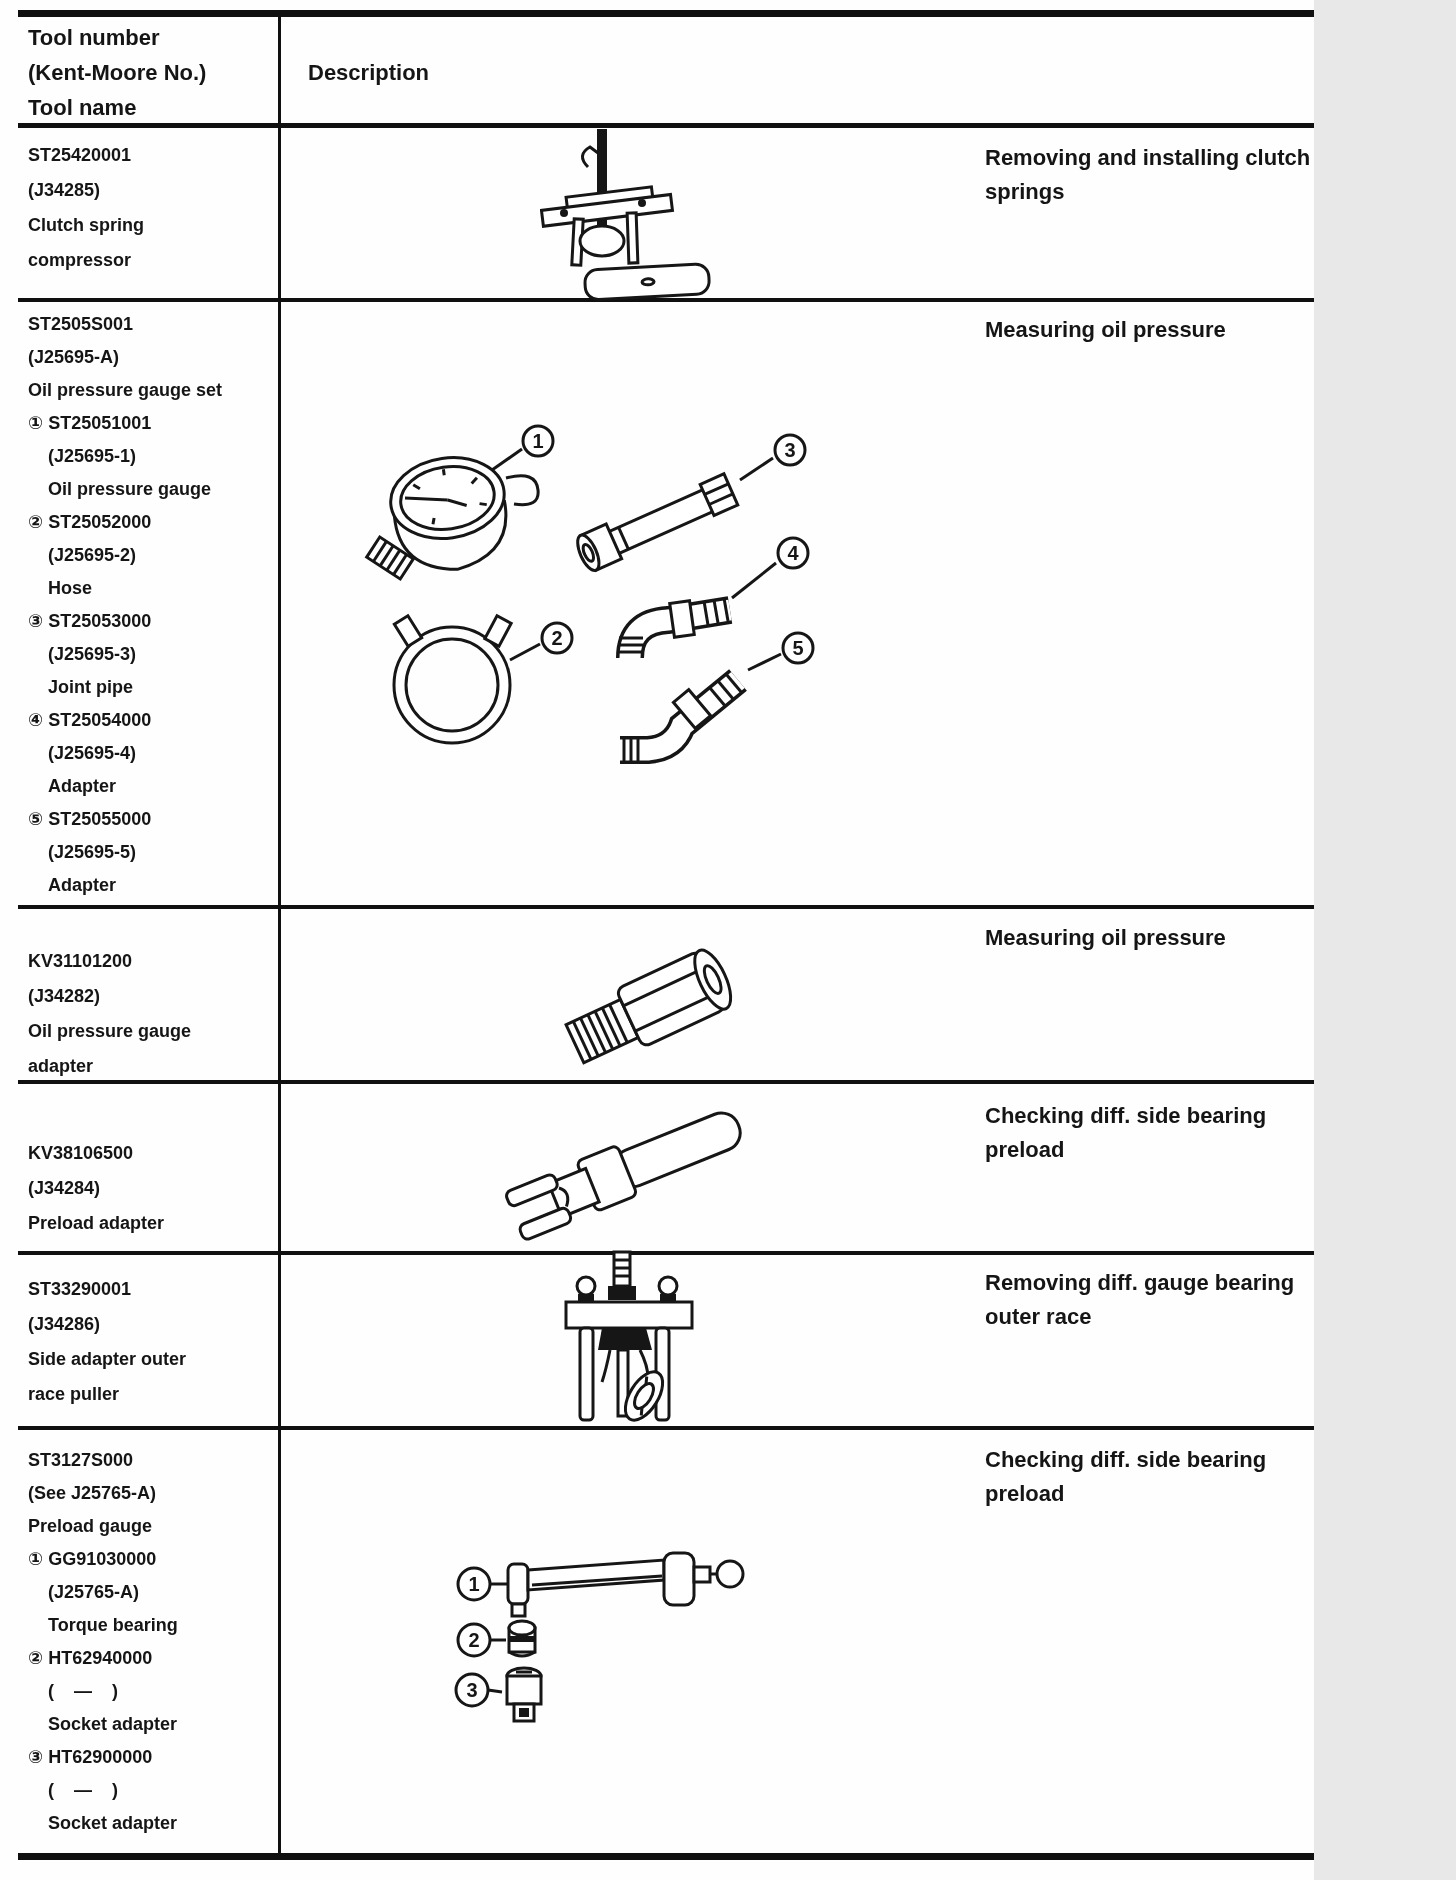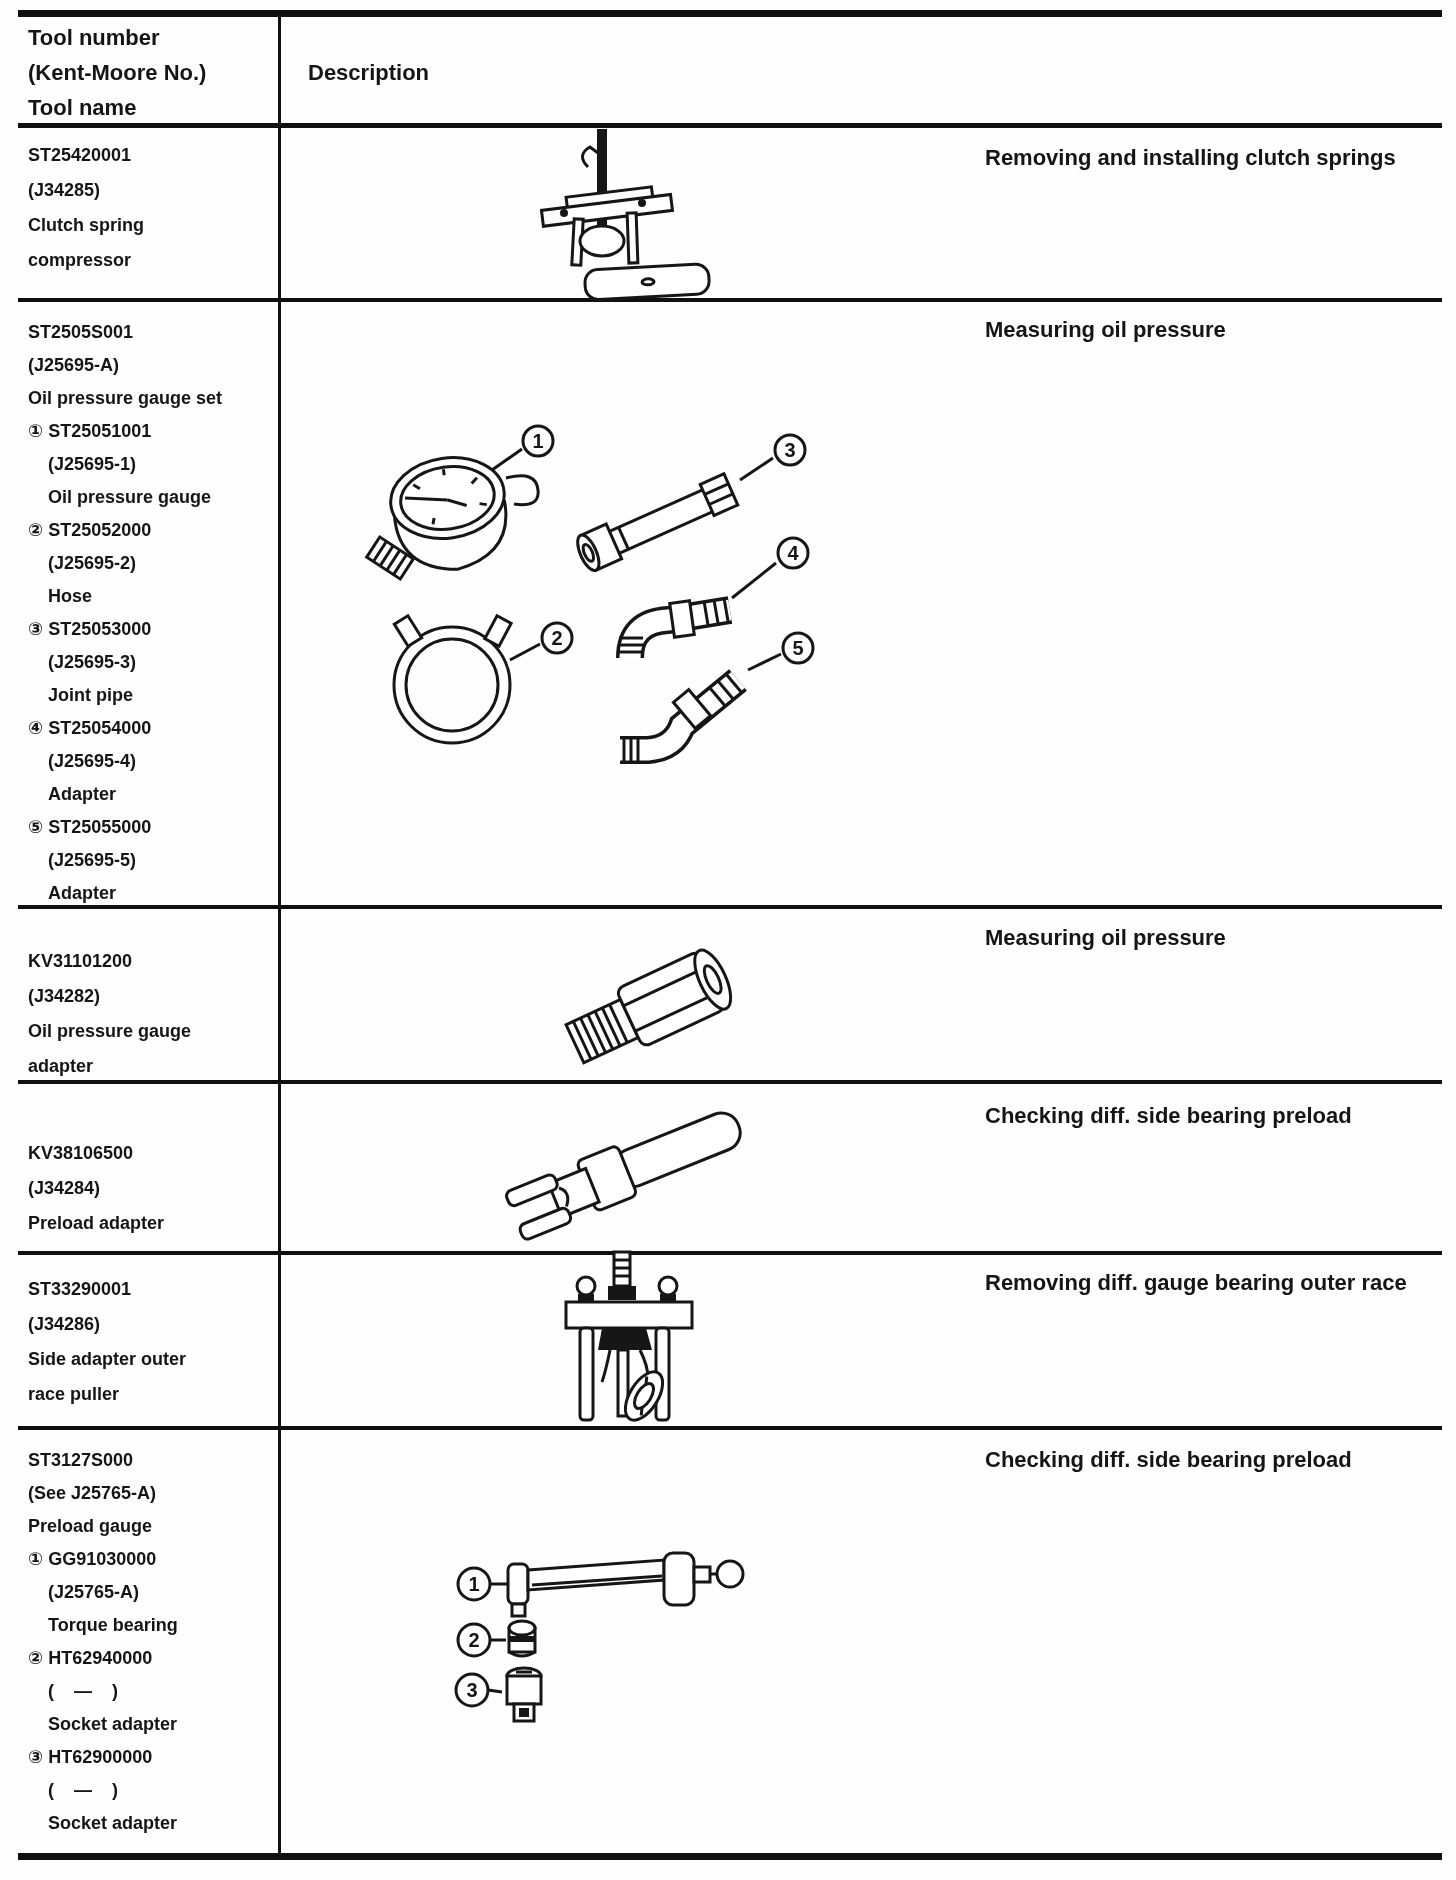--- a/index.html
+++ b/index.html
@@ -1,17 +1,17 @@
 <!DOCTYPE html>
 <html><head>
 <meta charset="utf-8">
 <style>
   html,body{margin:0;padding:0;background:#e8e8e8;}
   .page{
-    position:relative;width:1456px;height:1880px;background:#fefefe;
+    position:relative;width:1314px;height:1880px;background:#fefefe;
     font-family:"Liberation Sans","DejaVu Sans",sans-serif;
     color:#151515;overflow:hidden;
   }
   .hline{position:absolute;left:18px;width:1424px;background:#101010;}
   .vline{position:absolute;top:12px;width:3px;height:1846px;background:#101010;}
   .txt{position:absolute;font-weight:700;white-space:pre-wrap;}
   .tool-cell{left:28px;font-size:18px;}
   .desc-text{left:945px;font-size:22px;line-height:34px;margin-left:40px;}
   .hdr{font-size:22px;line-height:35px;}
   svg{position:absolute;}
@@ -60,21 +60,21 @@
       <rect class="ink2" x="88" y="90" width="9" height="50" transform="rotate(-2 92 115)"></rect>
       <ellipse class="ink2" cx="62" cy="118" rx="22" ry="15"></ellipse>
       <g transform="rotate(-3 105 158)">
         <rect class="ink2" x="45" y="144" width="124" height="30" rx="13"></rect>
         <ellipse class="ink" cx="108" cy="159" rx="6" ry="3" stroke-width="2"></ellipse>
       </g>
     </svg>
   </div>
 
   <div>
-    <div class="txt tool-cell" style="top:316px;line-height:33px;">ST2505S001
+    <div class="txt tool-cell" style="top:308px;line-height:33px;">ST2505S001
 (J25695-A)
 Oil pressure gauge set
 ① ST25051001
     (J25695-1)
     Oil pressure gauge
 ② ST25052000
     (J25695-2)
     Hose
 ③ ST25053000
     (J25695-3)

